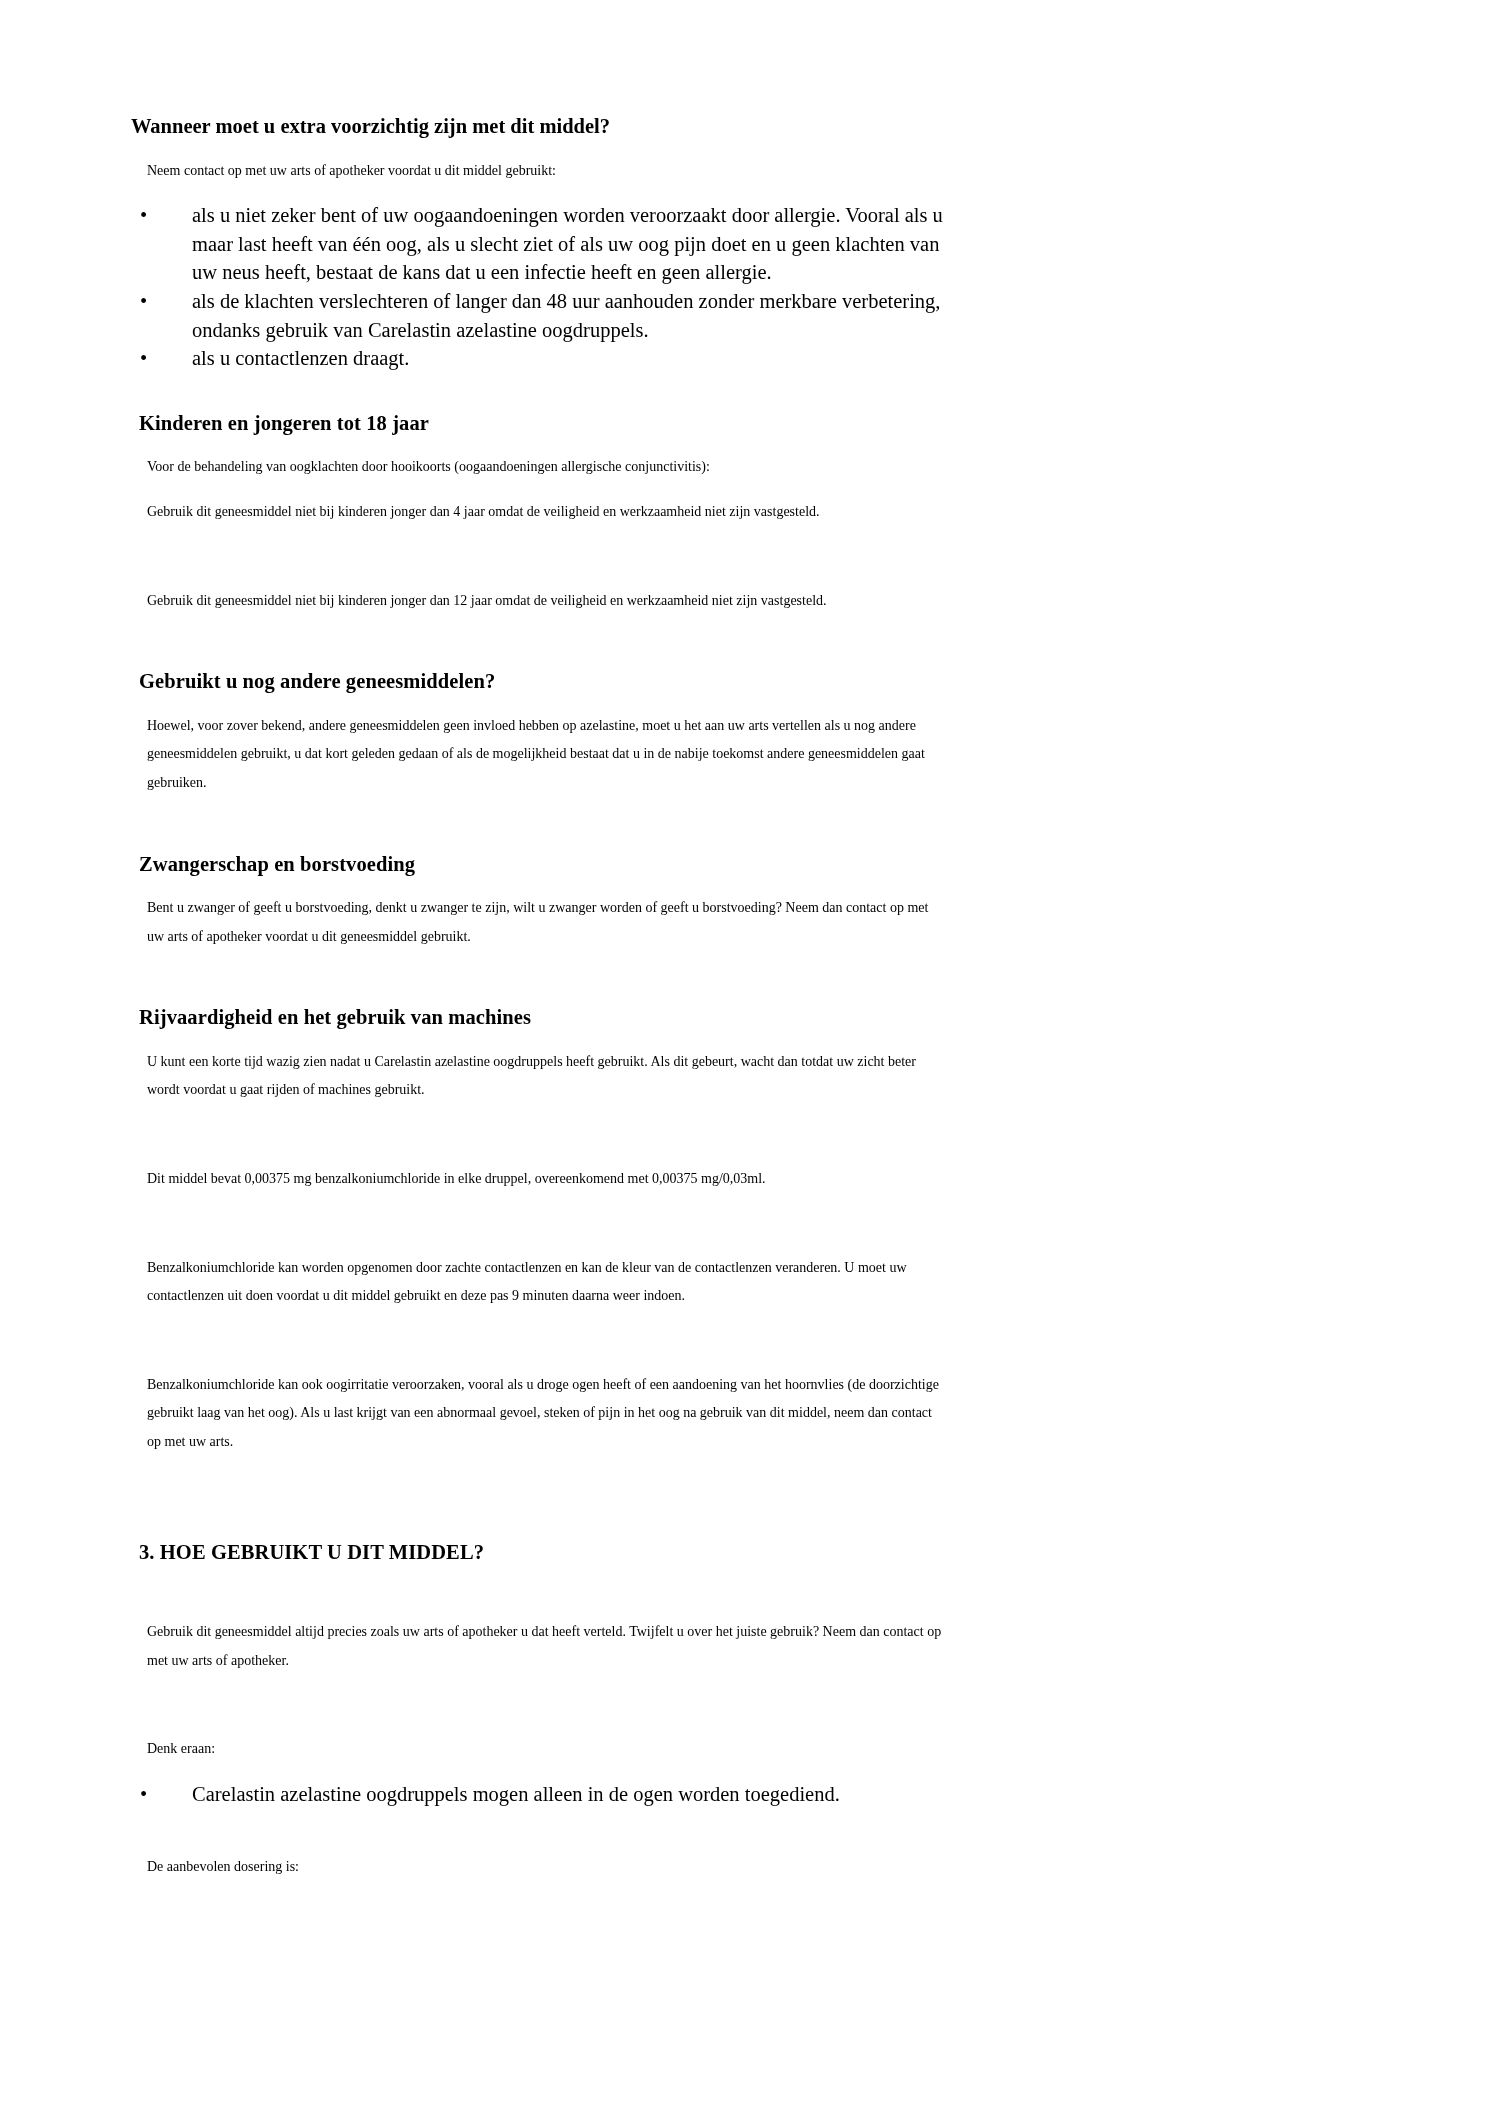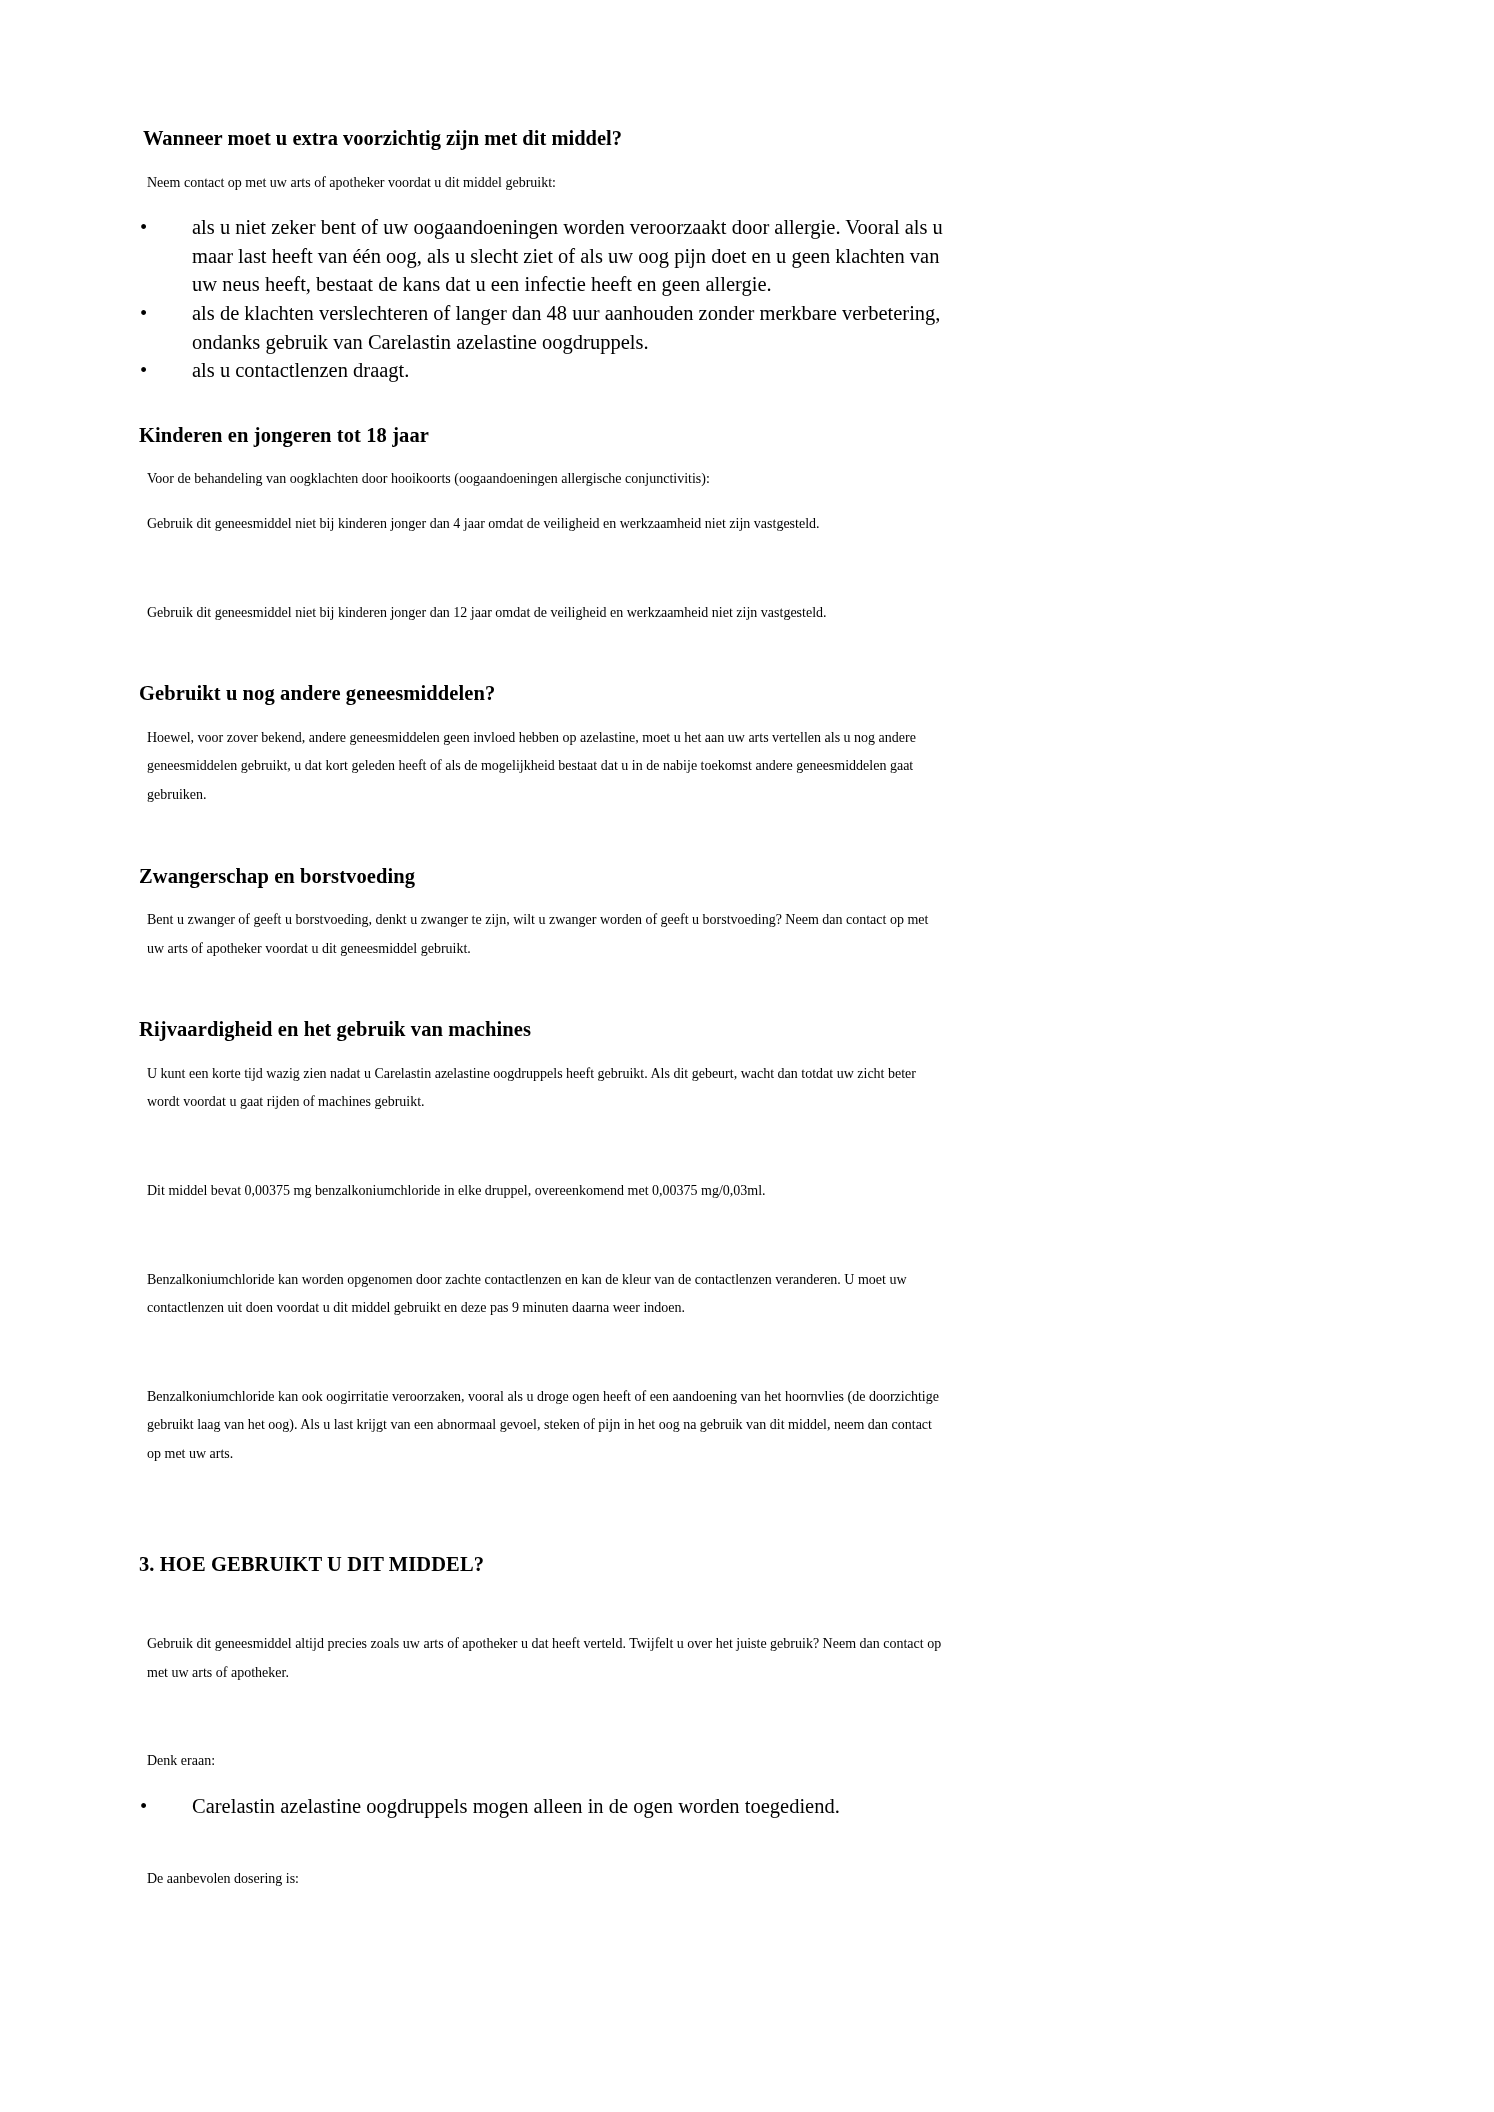--- a/index.html
+++ b/index.html
@@ -25,21 +25,21 @@
   .content {
     width: 830px;
     font-size: 20.5px;
     line-height: 28.6px;
     text-align: left;
   }
   h3.heading {
     font-size: 20.5px;
     line-height: 28.6px;
     font-weight: bold;
-    margin: 12px;
+    margin: 0;
     padding: 0;
   }
   p.para {
     margin: 16px;
     padding: 0;
     font-size: 14px;
     line-height: 28.6px;
   }
   p.section-title {
     margin: 8px;
@@ -100,21 +100,21 @@
     <p class="para">Voor de behandeling van oogklachten door hooikoorts (oogaandoeningen allergische conjunctivitis):</p>
     <p class="para">Gebruik dit geneesmiddel niet bij kinderen jonger dan 4 jaar omdat de veiligheid en werkzaamheid niet zijn vastgesteld.</p>
 
     <div class="spacer-md"></div>
 
     <p class="para">Gebruik dit geneesmiddel niet bij kinderen jonger dan 12 jaar omdat de veiligheid en werkzaamheid niet zijn vastgesteld.</p>
 
     <div class="spacer-md"></div>
 
     <p class="section-title">Gebruikt u nog andere geneesmiddelen?</p>
-    <p class="para">Hoewel, voor zover bekend, andere geneesmiddelen geen invloed hebben op azelastine, moet u het aan uw arts vertellen als u nog andere geneesmiddelen gebruikt, u dat kort geleden heeft of als de mogelijkheid bestaat dat u in de nabije toekomst andere geneesmiddelen gaat gebruiken.</p>
+    <p class="para">Hoewel, voor zover bekend, andere geneesmiddelen geen invloed hebben op azelastine, moet u het aan uw arts vertellen als u nog andere geneesmiddelen gebruikt, u dat kort geleden gedaan of als de mogelijkheid bestaat dat u in de nabije toekomst andere geneesmiddelen gaat gebruiken.</p>
 
     <div class="spacer-md"></div>
 
     <p class="section-title">Zwangerschap en borstvoeding</p>
     <p class="para">Bent u zwanger of geeft u borstvoeding, denkt u zwanger te zijn, wilt u zwanger worden of geeft u borstvoeding? Neem dan contact op met uw arts of apotheker voordat u dit geneesmiddel gebruikt.</p>
 
     <div class="spacer-md"></div>
 
     <p class="section-title">Rijvaardigheid en het gebruik van machines</p>
     <p class="para">U kunt een korte tijd wazig zien nadat u Carelastin azelastine oogdruppels heeft gebruikt. Als dit gebeurt, wacht dan totdat uw zicht beter wordt voordat u gaat rijden of machines gebruikt.</p>

